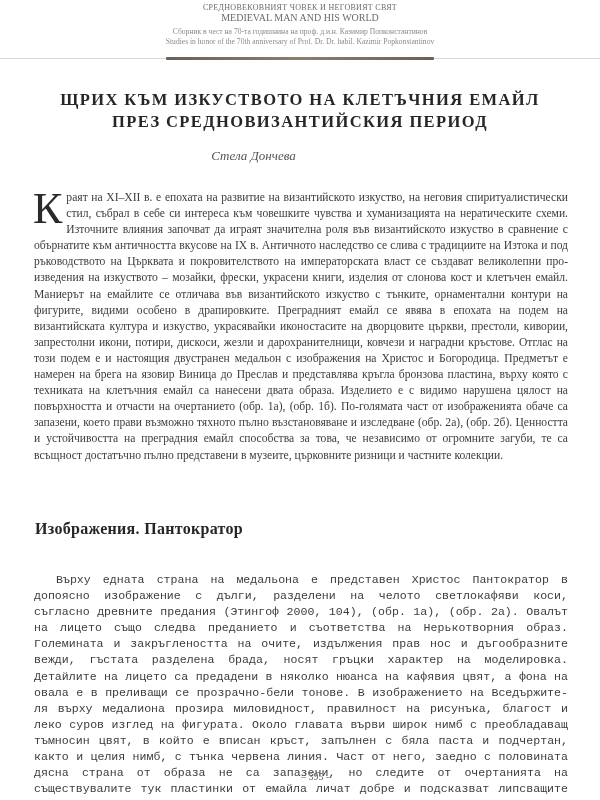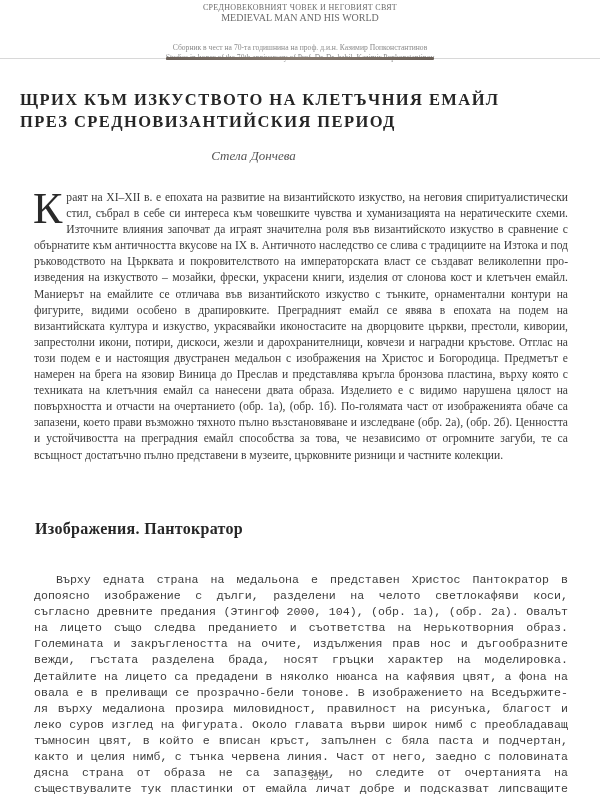--- a/index.html
+++ b/index.html
@@ -20,32 +20,33 @@
       margin-top: 2px; line-height: 11px; text-transform: uppercase;
     }
     .header .series-en {
       font-family: "Liberation Serif", serif;
       font-size: 10px; color: #6a6a6a; line-height: 10px; text-transform: uppercase;
     }
     .header .dedication {
       font-family: "Liberation Serif", serif;
       font-size: 7.6px; color: #8a8a8a; line-height: 10px;
     }
-    .header .dedication.first { margin-top: 20px; }
+    .header .dedication.first { margin-top: 4px; }
     .header-rule {
       position: absolute; left: 0; top: 58px; width: 600px; height: 1px;
       background: #d8d8d8;
     }
     .header-accent {
       position: absolute; left: 166px; top: 57px; width: 268px; height: 3px;
       background: linear-gradient(90deg, #6b6058, #8a7d72, #6b6058);
       border-radius: 1px;
     }
     .title {
       position: absolute; left: 20px; top: 89px; width: 560px;
+      text-align: center;
       font-family: "Liberation Serif", serif;
       font-weight: bold; font-size: 16.5px; letter-spacing: 1.4px;
       line-height: 22px; color: #262626;
     }
     .author {
       position: absolute; left: 0; top: 148px; width: 507px; text-align: center;
       font-family: "Liberation Serif", serif;
       font-style: italic; font-size: 13px; color: #555555;
     }
     .body-text {

